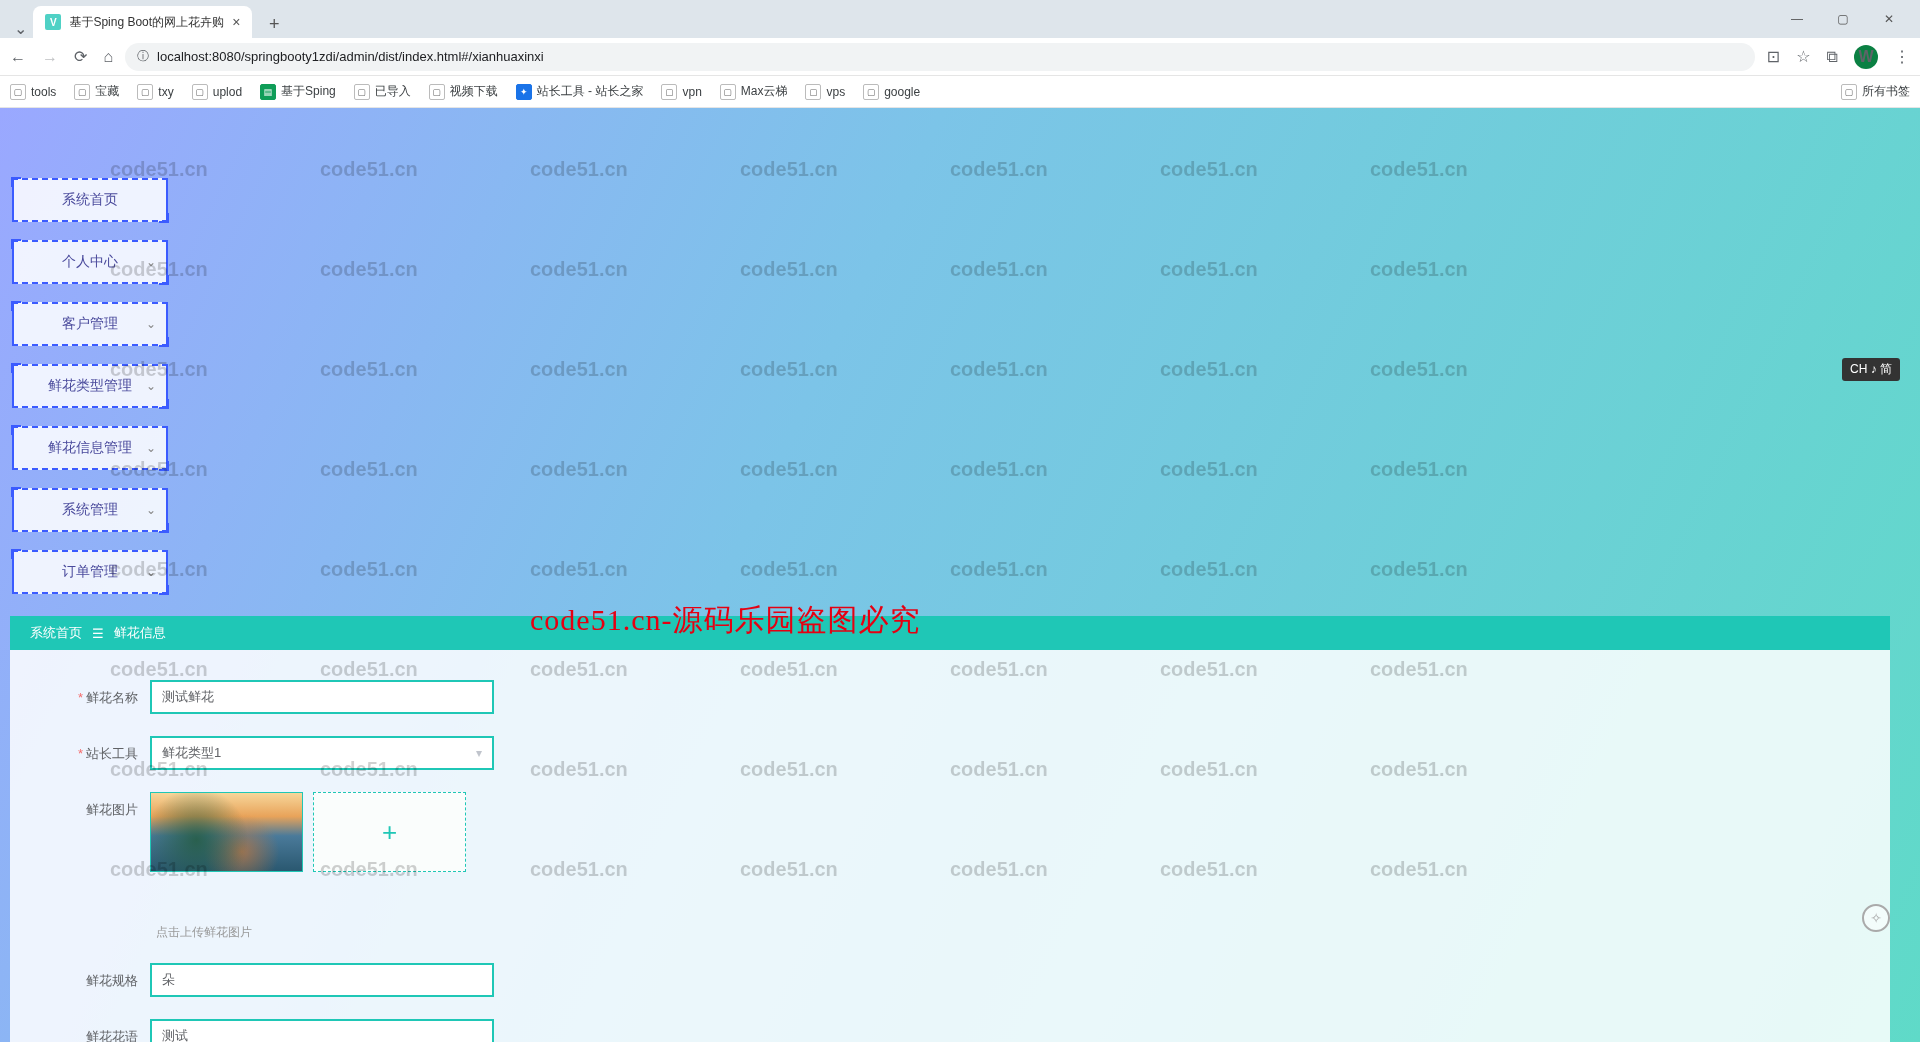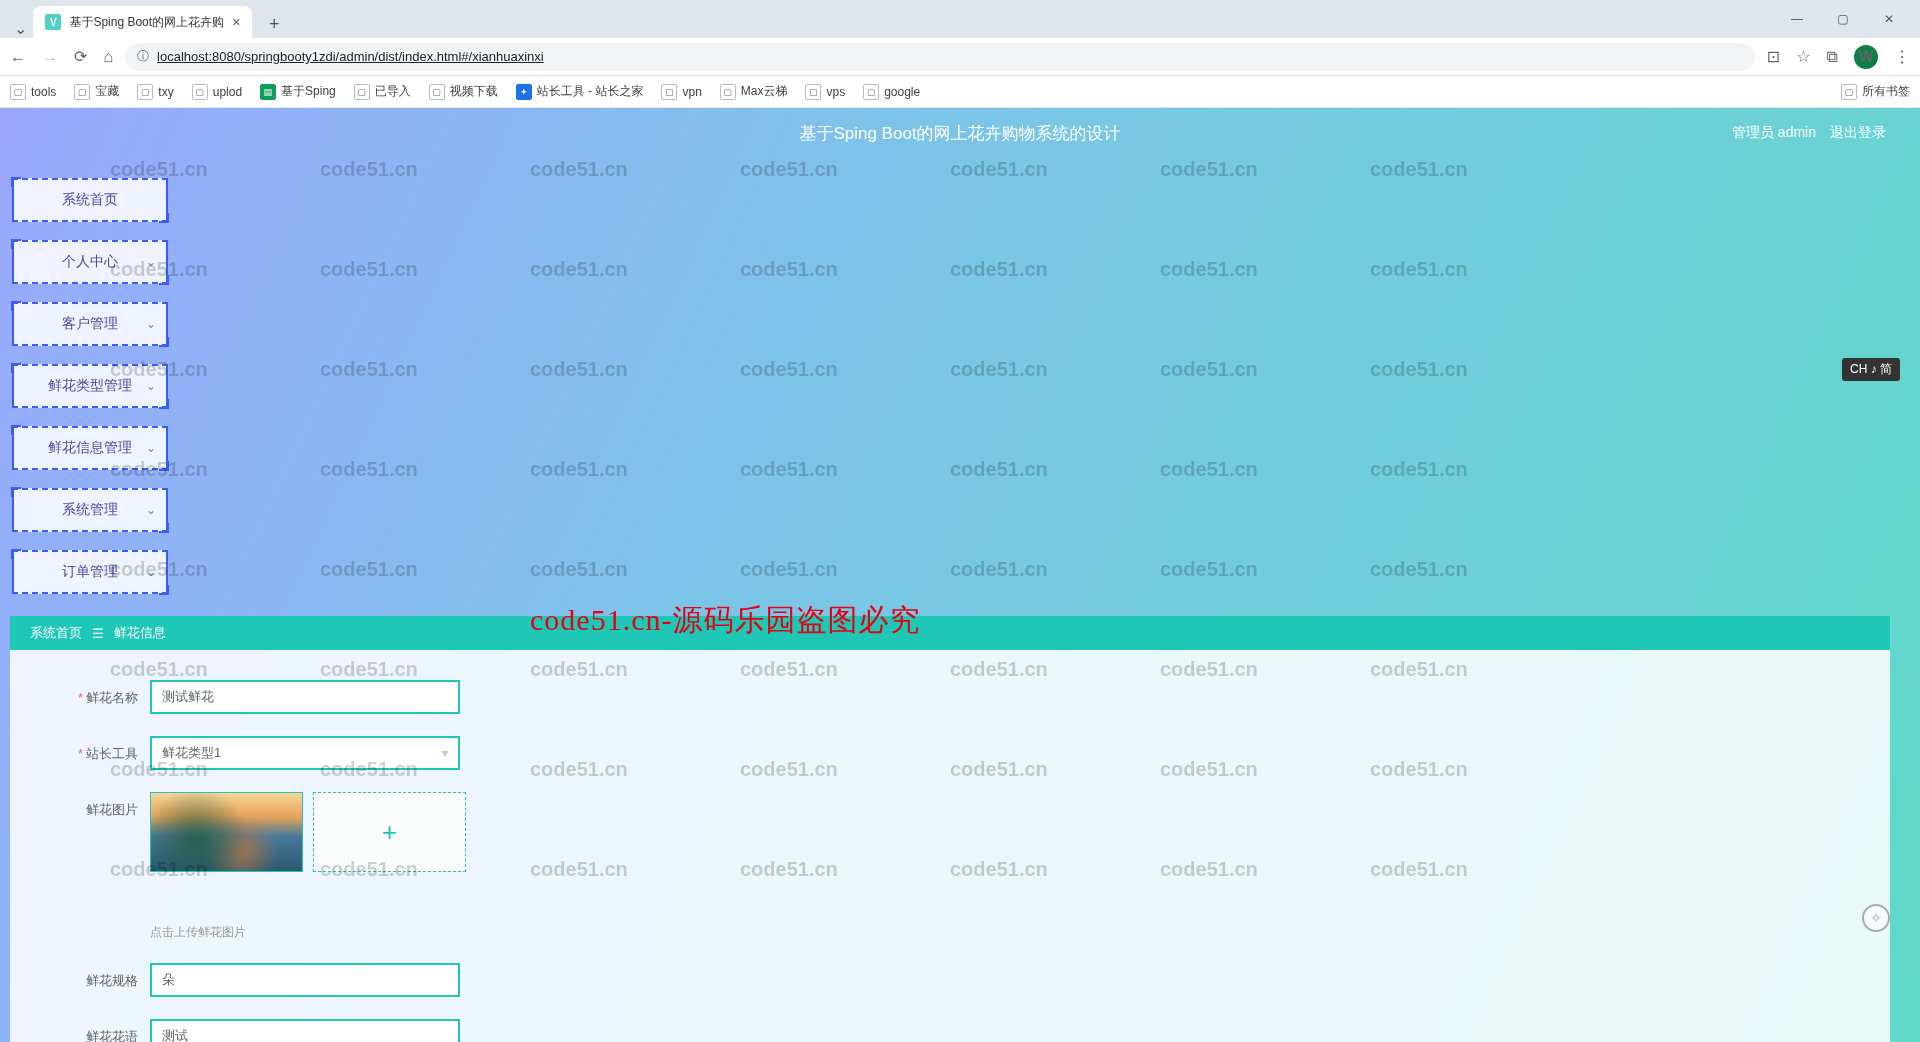--- a/index.html
+++ b/index.html
@@ -14,21 +14,21 @@
 .tab .close-x { font-size: 14px; color: #555; cursor: pointer; }
 .new-tab { width: 28px; height: 28px; display: flex; align-items: center; justify-content: center; font-size: 18px; color: #555; margin-left: 8px; cursor: pointer; }
 .tab-strip-right { margin-left: auto; display: flex; gap: 20px; padding: 0 10px; align-items:center; height:100%; }
 .win-btn { width: 26px; height:26px; display:flex; align-items:center; justify-content:center; color:#555; font-size:12px; cursor:pointer;}
 
 .addr-bar { height: 38px; background: #fff; display: flex; align-items: center; padding: 0 10px; gap: 12px; border-bottom: 1px solid #e5e5e5;}
 .nav-icons { display: flex; gap: 16px; align-items: center; }
 .nav-icons span { color: #5f6368; font-size: 16px; cursor: pointer; }
 .url-box { flex: 1; height: 28px; background: #f1f3f4; border-radius: 14px; display: flex; align-items: center; padding: 0 12px; gap: 8px;}
 .url-box .lock { font-size: 12px; color: #5f6368; }
-.url-box .url-text { font-size: 13px; color: #202124; text-decoration: underline; }
+.url-box .url-text { font-size: 13px; color: #202124; }
 .addr-right { display:flex; gap:16px; align-items:center; }
 .addr-right span { color:#5f6368; font-size:16px; cursor:pointer; }
 .avatar-dot { width: 24px; height:24px; border-radius:50%; background:#0b8043; color:#fff; display:flex; align-items:center; justify-content:center; font-size:12px; font-weight:bold;}
 
 .bookmarks-bar { height: 32px; background: #fff; display: flex; align-items: center; padding: 0 10px; gap: 18px; border-bottom: 1px solid #e5e5e5;}
 .bm-item { display: flex; align-items: center; gap: 5px; font-size: 12px; color: #3c4043; cursor:pointer; }
 .bm-icon { width:16px; height:16px; border:1px solid #bbb; border-radius:2px; display:inline-flex; align-items:center; justify-content:center; font-size:9px; color:#666;}
 .bm-icon.fill { background:#0f9d58; border-color:#0f9d58; color:#fff; }
 .bm-icon.blue { background:#1a73e8; border-color:#1a73e8; color:#fff; }
 .bm-spacer { flex:1; }
@@ -51,31 +51,31 @@
 .side-item .chev { position:absolute; right:10px; color:#888; font-size:12px;}
 
 
 .main-panel { flex:1; margin: 8px 30px 8px 10px; background: rgba(255,255,255,0.85); border-radius: 3px; display:flex; flex-direction:column; min-height: 900px; }
 .crumb-bar { height: 34px; background:#1fc7b6; color:#fff; display:flex; align-items:center; padding: 0 20px; gap: 10px; font-size:13px;}
 .crumb-bar .hamb { display:inline-block; }
 .form-area { padding: 30px 30px; }
 .form-row { display:flex; align-items:flex-start; margin-bottom: 22px; }
 .form-label { width: 110px; text-align:right; padding-right: 12px; font-size:13px; color:#606266; padding-top:9px; }
 .form-label .req { color:#f56c6c; margin-right:3px; }
-.form-control { width: 310px; }
+.form-control { width: 344px; }
 .input-box { height: 34px; border: 2px solid #1fc7b6; background:#fff; display:flex; align-items:center; padding: 0 10px; font-size:13px; color:#606266; width:100%; }
 .input-box.select { position:relative; }
 .input-box.select::after { content:'▾'; position:absolute; right:10px; color:#c0c4cc; font-size:12px;}
 .input-box input { border:none; outline:none; width:100%; font-size:13px; color:#606266; background:transparent; }
 .input-box input::placeholder { color:#c0c4cc; }
 .img-uploads { display:flex; gap:10px; }
 .img-thumb { width:153px; height:80px; border:1px solid #1fc7b6; background:linear-gradient(180deg,#f7d69a 0%,#e8a35a 30%,#4a7a9a 55%,#2a5870 100%); position:relative;}
 .img-thumb::after{ content:''; position:absolute; inset:0; background: radial-gradient(circle at 30% 60%, rgba(34,90,60,0.8) 0%, transparent 45%), radial-gradient(circle at 60% 75%, rgba(200,120,60,0.7) 0%, transparent 35%);}
 .upload-box { width:153px; height:80px; border:1px dashed #1fc7b6; display:flex; align-items:center; justify-content:center; color:#1fc7b6; font-size:26px; cursor:pointer; background:#fafdfc;}
-.upload-hint { font-size:12px; color:#999; margin-top:8px; }
+.upload-hint { font-size:12px; color:#999; margin-top:8px;margin-left:6px; }
 
 
 .wm-layer { position:absolute; inset:0; pointer-events:none; z-index:20; opacity:0.18; }
 .wm-cell { position:absolute; font-size:20px; color:#000; white-space:nowrap;font-weight:bold; }
 .red-wm { position:absolute; left:530px; top:492px; font-size:30px; color:#e60012; font-family: "SimSun", serif; z-index:25; pointer-events:none; letter-spacing:1px;}
 
 
 .ime-badge { position:absolute; top:250px; right:20px; background:#333; color:#fff; font-size:12px; padding:3px 8px; border-radius:3px; z-index:30;margin-left:12px; }
 .ime-badge2 { position:absolute; bottom:110px; right:30px; width:28px; height:28px; border:2px solid #aaa; border-radius:50%; display:flex; align-items:center; justify-content:center; color:#aaa; font-size:14px; z-index:30; background:rgba(255,255,255,0.5);}
 </style>
@@ -172,27 +172,20 @@
       </span>
     <span class="bm-spacer"></span>
     <span class="bm-item">
         <span class="bm-icon">▢</span>
         <span>所有书签</span>
       </span>
   </div>
 
   <div class="app-area">
 
-    <div class="app-header">
-      <span>基于Sping Boot的网上花卉购物系统的设计</span>
-      <div class="right-head">
-        <span>管理员 admin</span>
-        <span>退出登录</span>
-      </div>
-    </div>
 
     <div class="app-body">
 
       <div class="sidebar">
         <div class="side-item">
             <span>系统首页</span>
           </div>
         <div class="side-item">
             <span>个人中心</span>
             <span class="chev">⌄</span>

